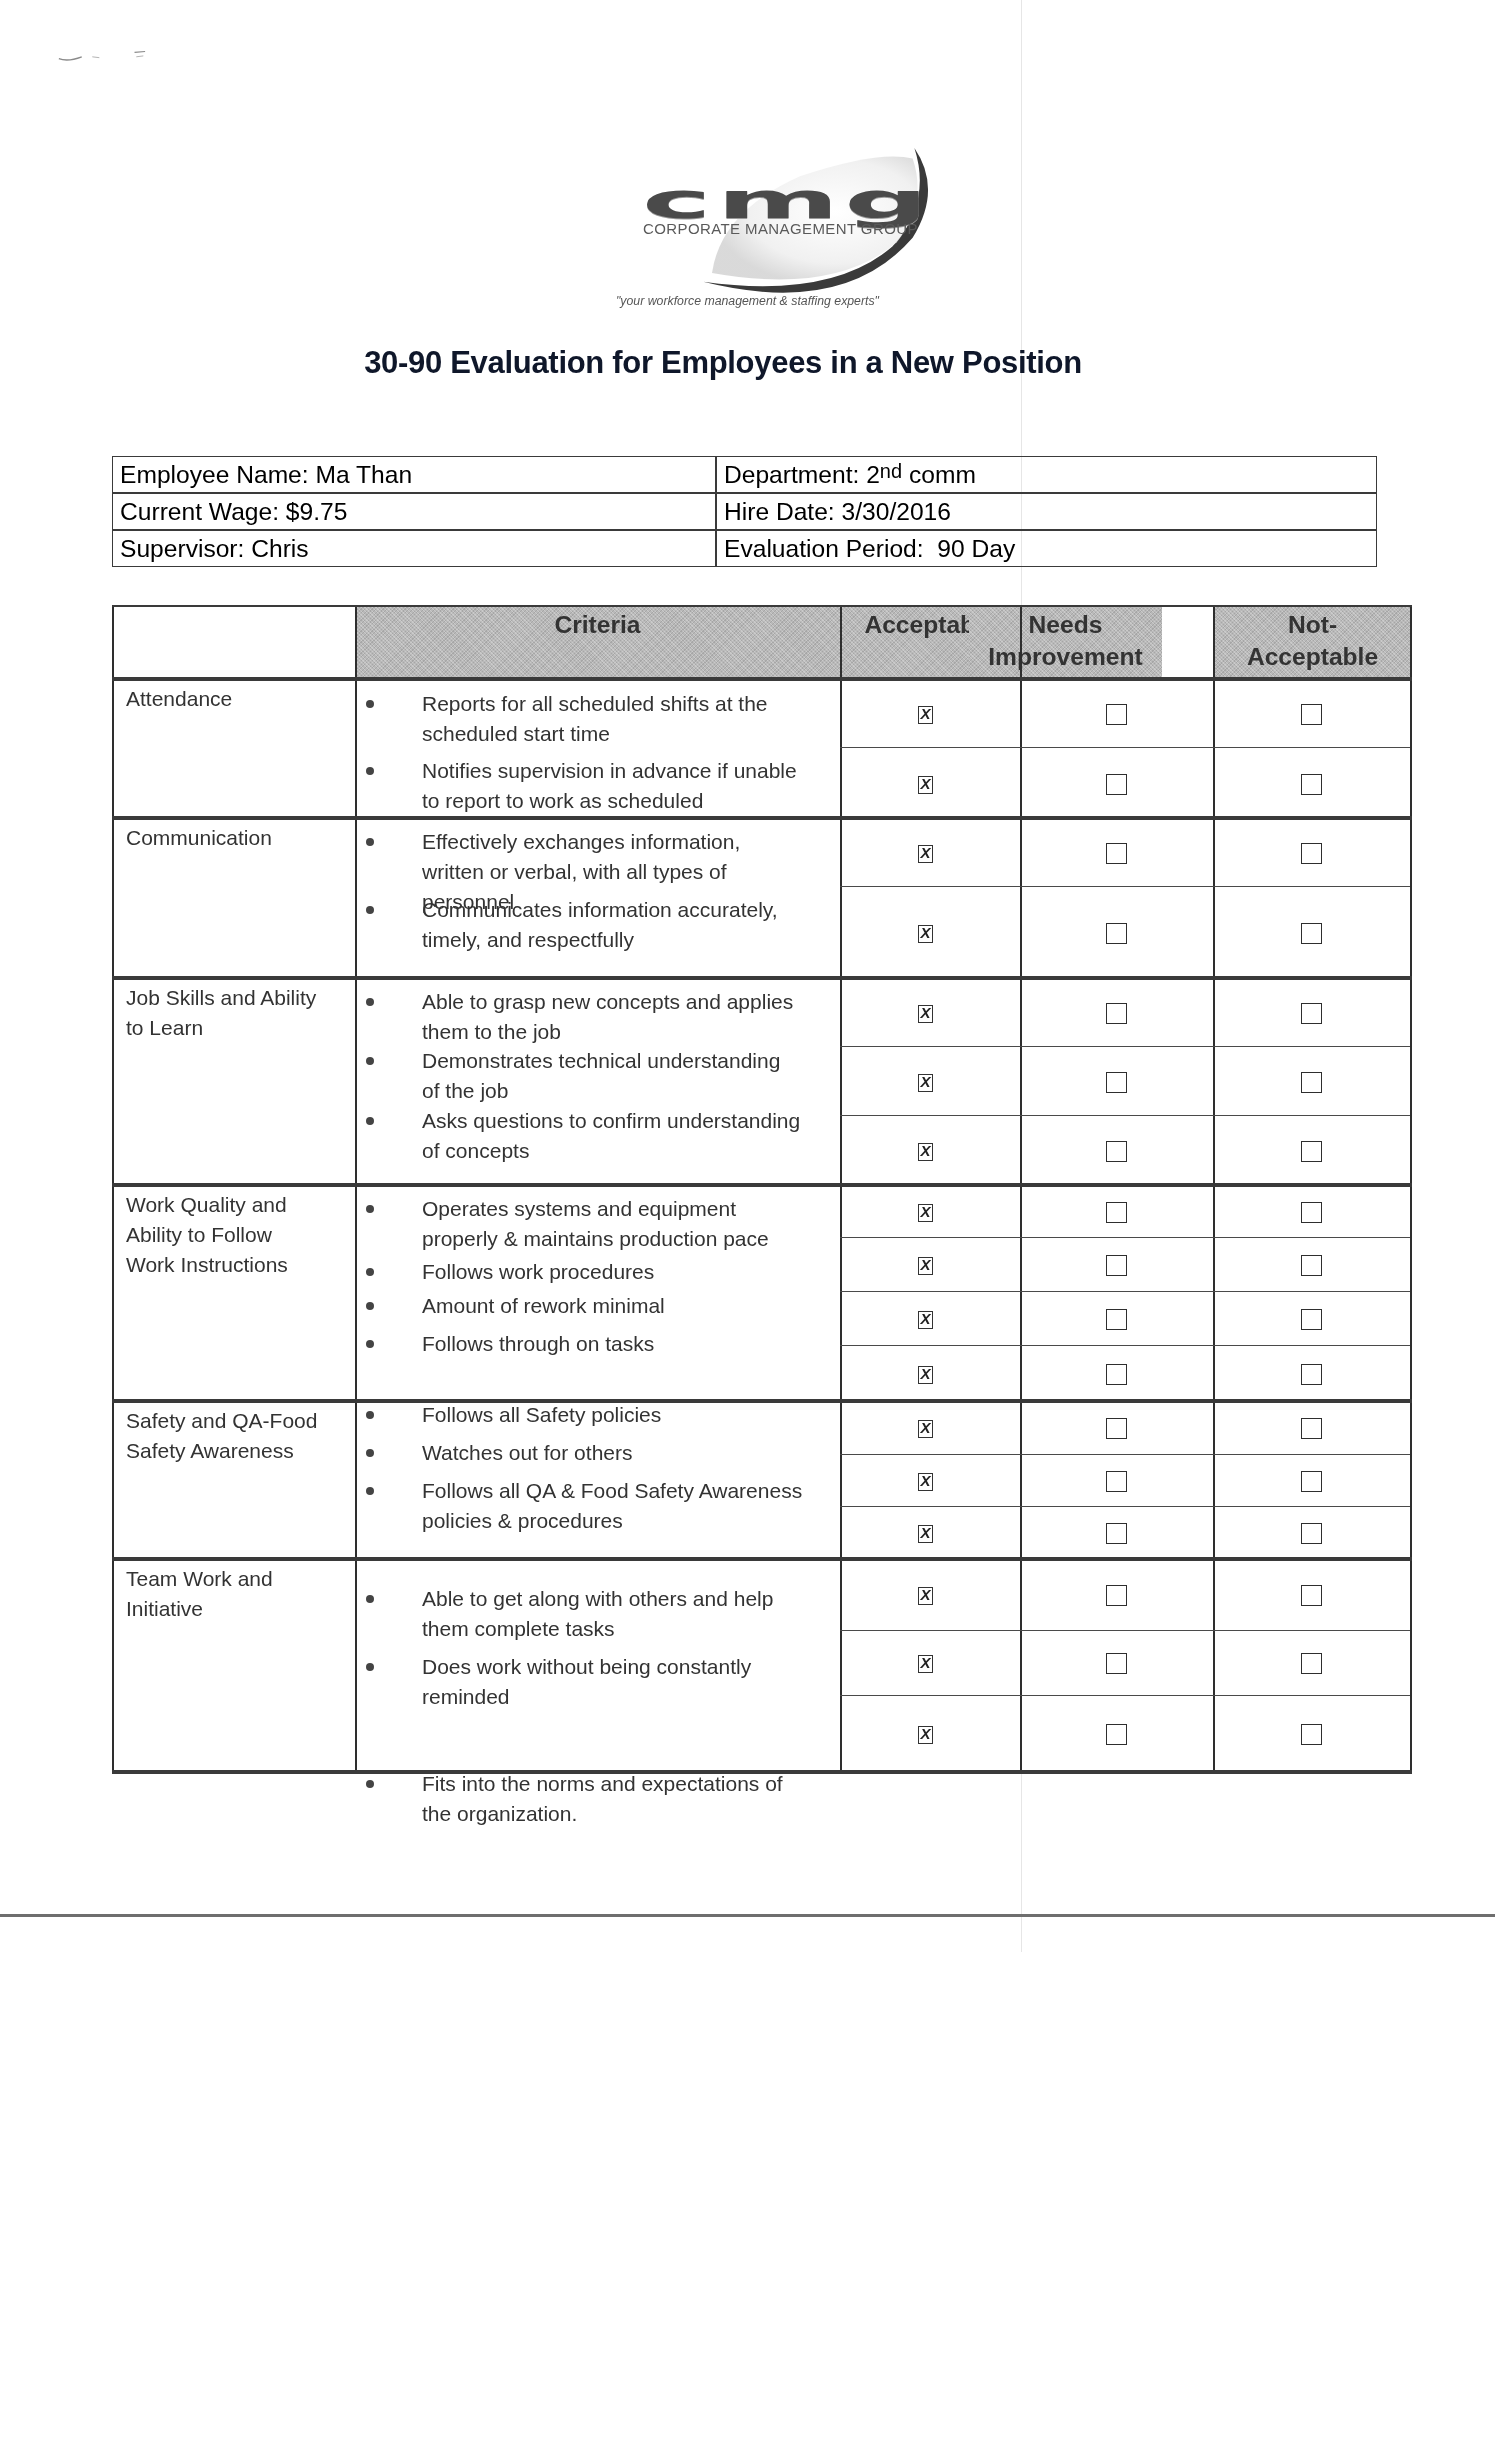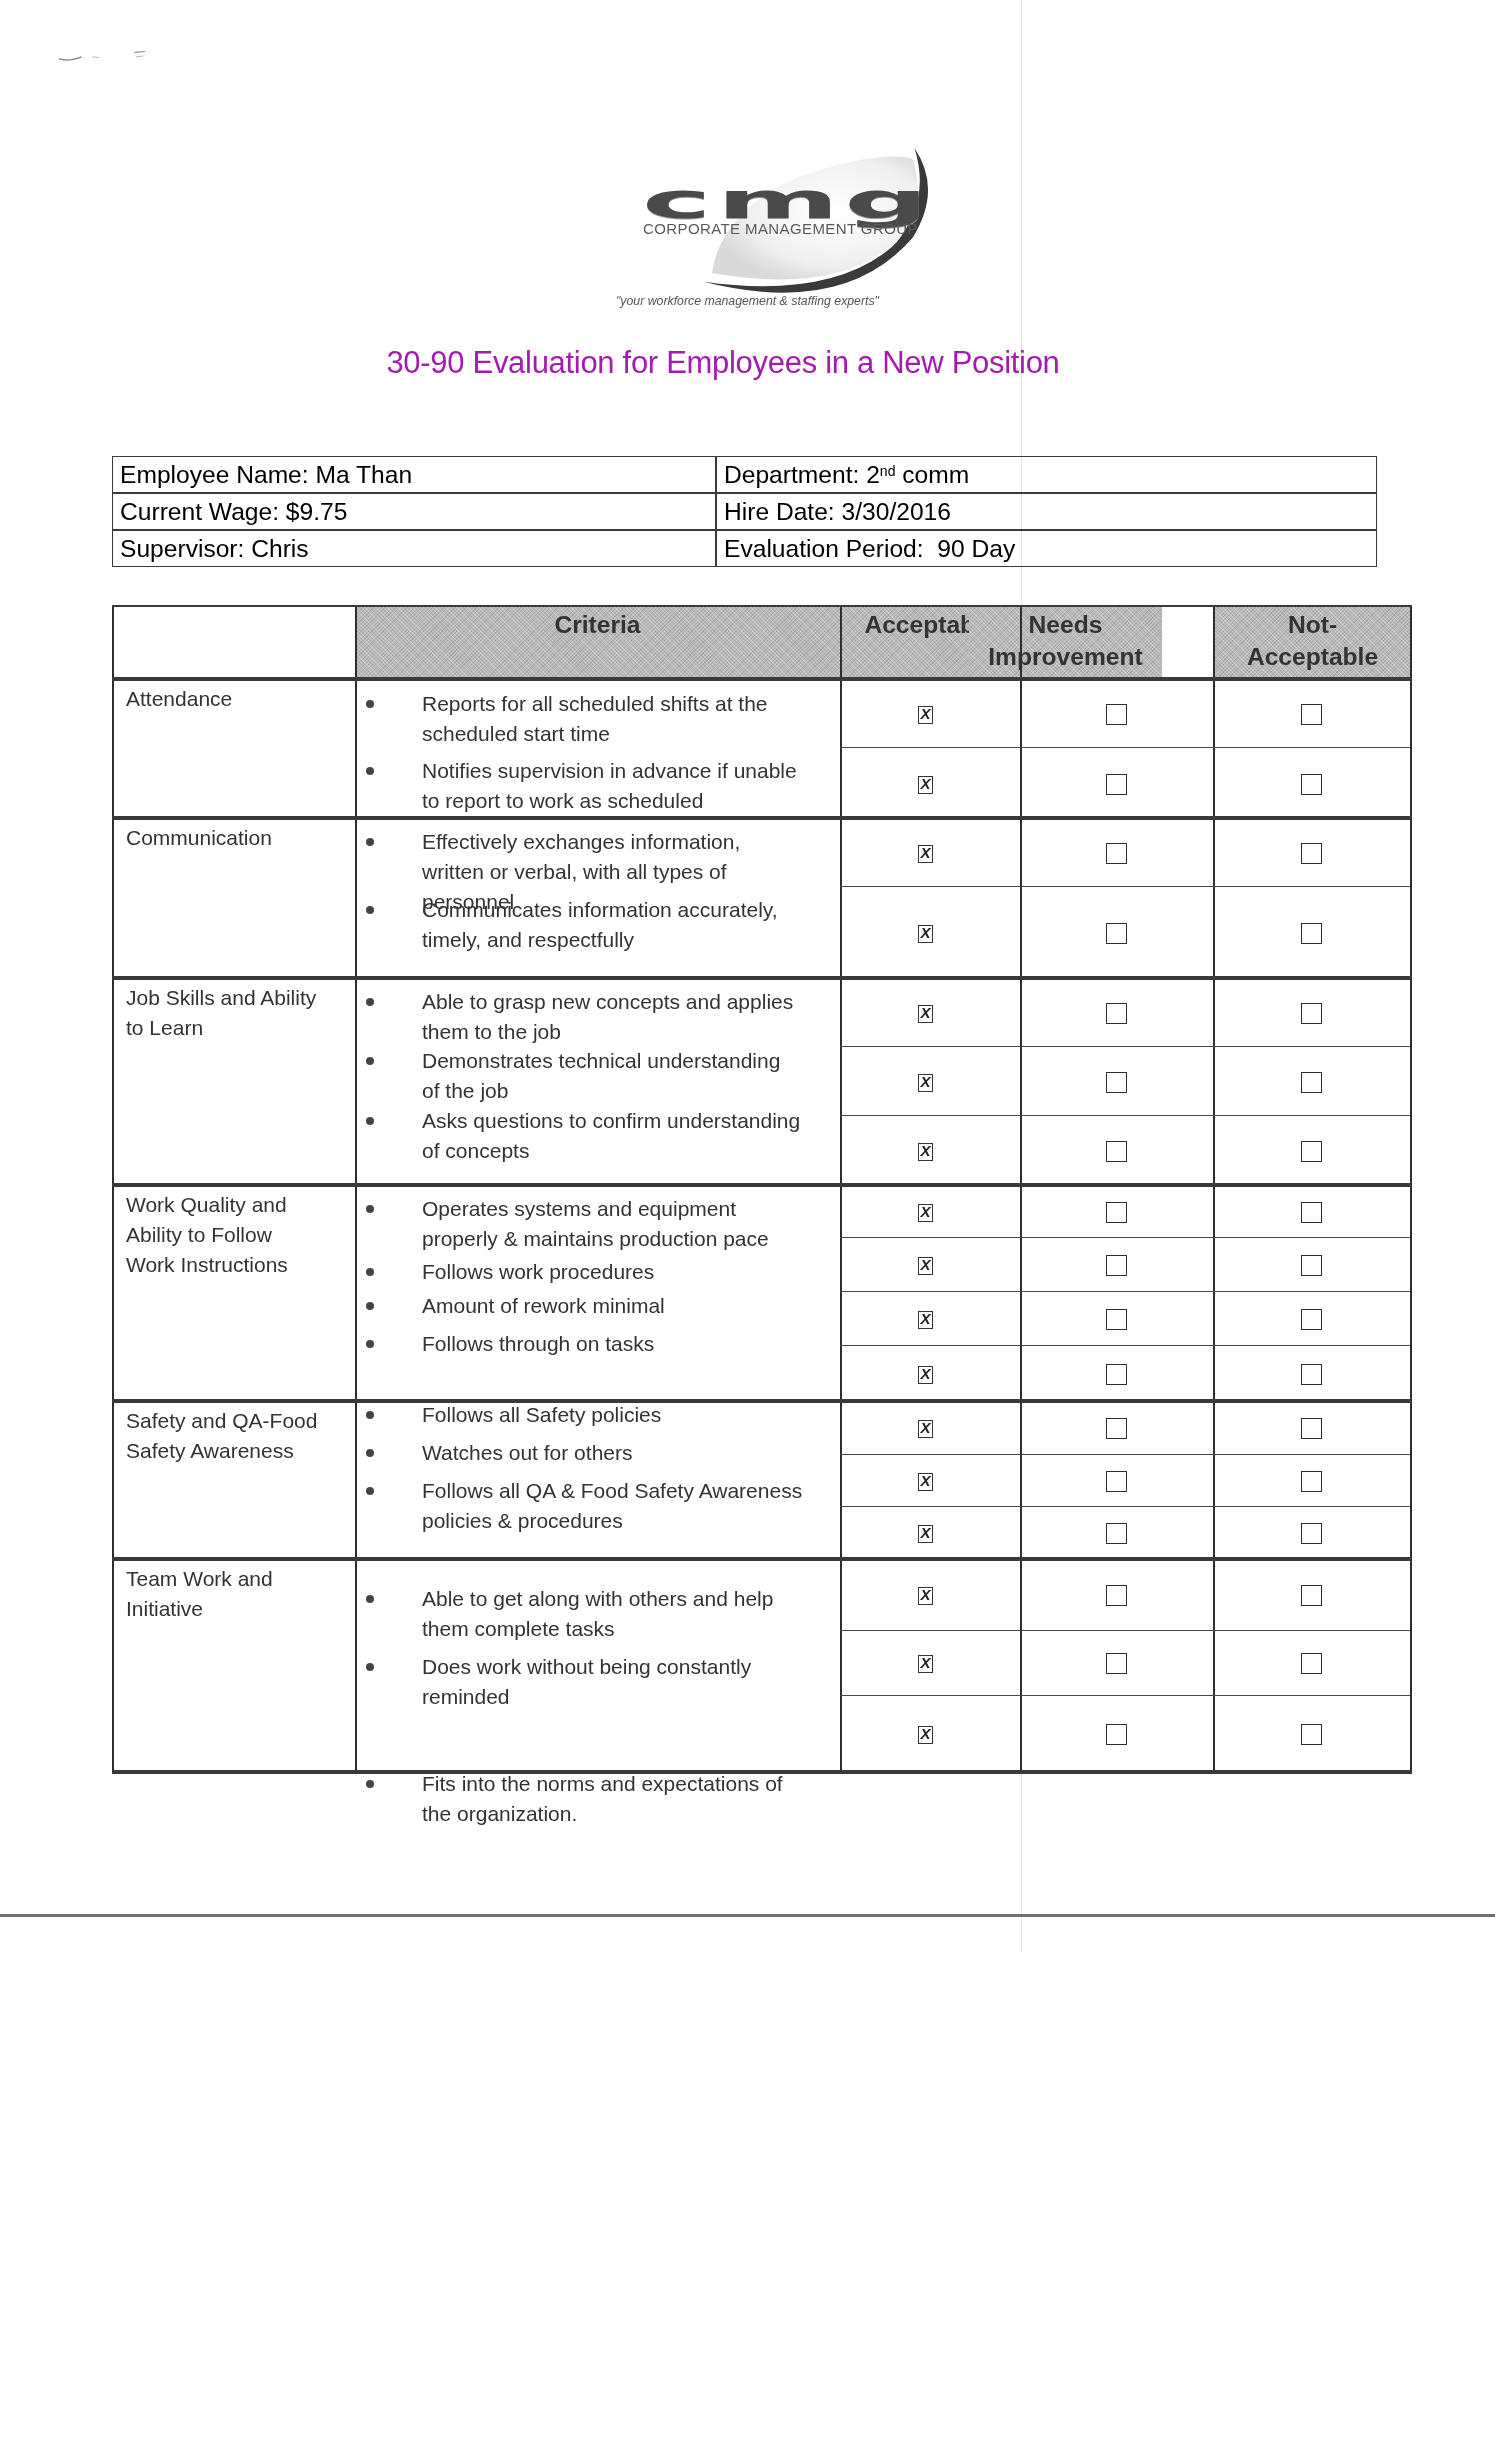--- a/index.html
+++ b/index.html
@@ -16,30 +16,30 @@
   .logo { position: absolute; left: 580px; top: 141px; width: 352px; height: 176px; }
   .logo-word { position: absolute; left: 62px; top: 35px; font-family: "DejaVu Sans", sans-serif;
                font-weight: bold; font-size: 81px; letter-spacing: 3.5px; color: #4a4a4a;
                line-height: 1; transform: scaleX(1.45) scaleY(0.62); transform-origin: left top;
                text-shadow: 0 1.8px 0 #9a9a9a; }
   .logo-sub { position: absolute; left: 63px; top: 79px; font-size: 15px; letter-spacing: 0.4px; color: #5a5a5a; }
   .tagline { position: absolute; left: 0; width: 1495px; top: 294px; text-align: center;
              font-style: italic; font-size: 12.3px; color: #555; }
 
   .title { position: absolute; left: 0; width: 1446px; top: 345px; text-align: center;
-           font-weight: normal; font-size: 31px; color: #a21caf; letter-spacing: -0.3px; }
+           font-weight: bold; font-size: 31px; color: #0f172a; letter-spacing: -0.3px; }
 
   
   .info { position: absolute; left: 112px; top: 456px; width: 1265px; height: 111px;
           border: 1.8px solid #3a3a3a; box-sizing: border-box; }
   .info .cell { position: absolute; box-sizing: border-box; font-size: 24.6px; color: #000000;
                 padding-left: 7px; line-height: 35px; }
   .info .vdiv { position: absolute; left: 602px; top: 0; width: 1.8px; height: 100%; background: #3a3a3a; }
   .info .hdiv { position: absolute; left: 0; width: 100%; height: 1.8px; background: #3a3a3a; }
-  sup.sfx { font-size: 14px; vertical-align: top; position: relative; top: -3.5px; }
+  sup.sfx { font-size: 20px; vertical-align: top; position: relative; top: -3.5px; }
 
   
   .grid { position: absolute; left: 112px; top: 605px; width: 1300px; height: 1167px; }
   .hdr { position: absolute; top: 0; height: 74px; box-sizing: border-box;
          background-color: #b9b9b9;
          background-image: repeating-linear-gradient(45deg, rgba(255,255,255,0.25) 0 0.9px, transparent 0.9px 2.6px),
                            repeating-linear-gradient(-45deg, rgba(0,0,0,0.10) 0 0.9px, transparent 0.9px 2.6px);
          text-align: center; font-weight: bold; font-size: 24.6px; color: #333; line-height: 32px; padding-top: 3.5px; }
   .line-v { position: absolute; width: 1.8px; background: #2e2e2e; }
   .line-h { position: absolute; height: 1.8px; background: #3a3a3a; }

